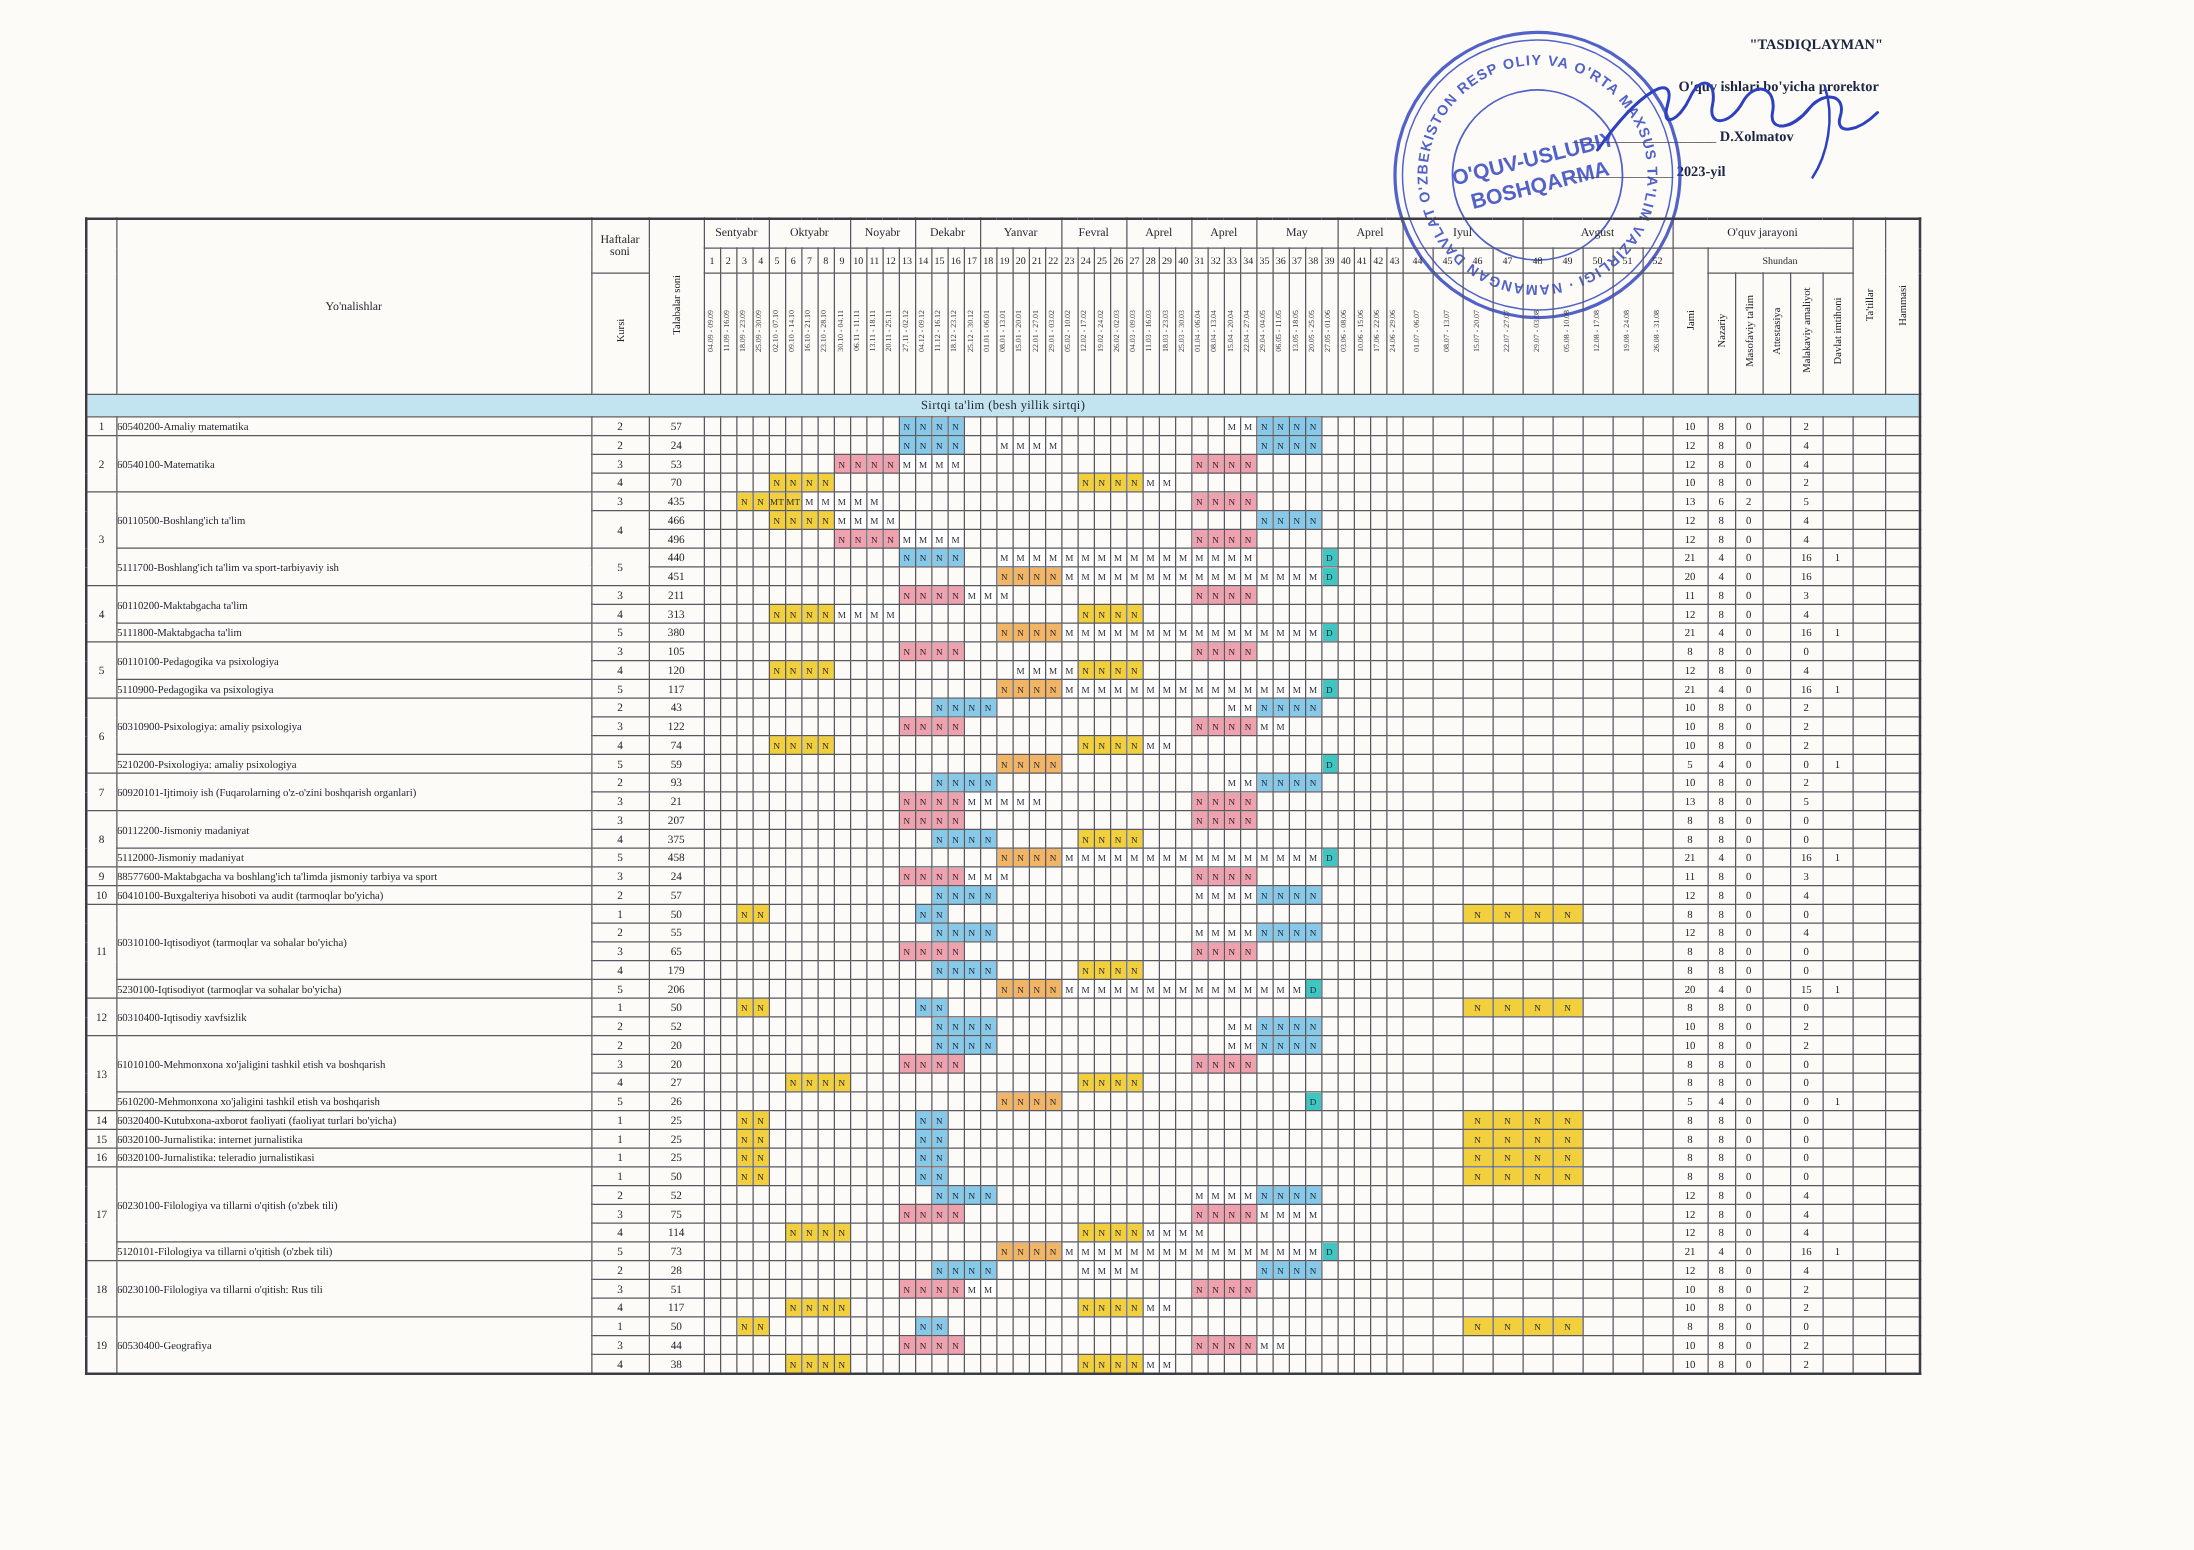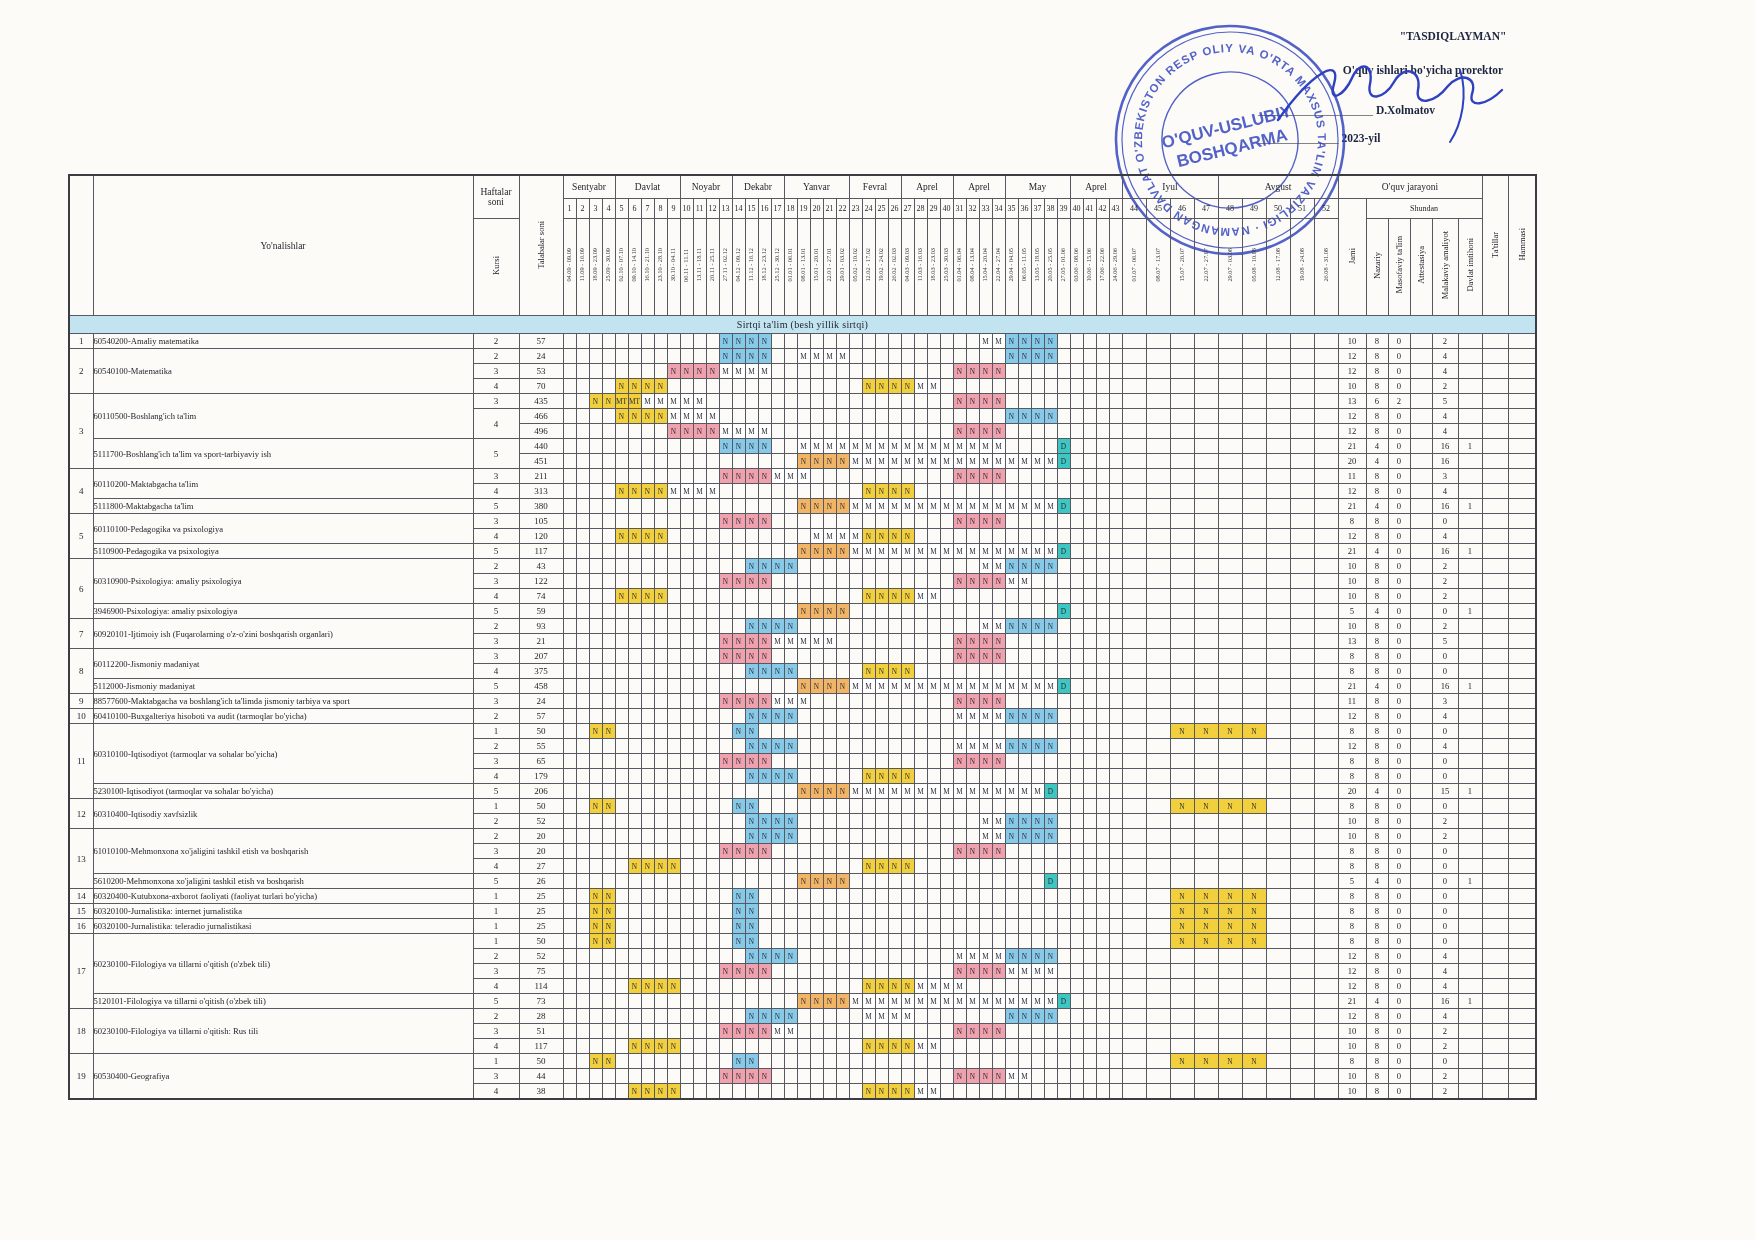--- a/index.html
+++ b/index.html
@@ -143,21 +143,21 @@
           <col style="width:26px">
           <col style="width:28px">
         </colgroup>
         <thead>
           <tr class="hr1">
             <th rowspan="3"></th>
             <th rowspan="3">Yo'nalishlar</th>
             <th class="hsmall" rowspan="2">Haftalar soni</th>
             <th rowspan="3"><span class="vert">Talabalar soni</span></th>
             <th colspan="4">Sentyabr</th>
-            <th colspan="5">Davlat</th>
+            <th colspan="5">Oktyabr</th>
             <th colspan="4">Noyabr</th>
             <th colspan="4">Dekabr</th>
             <th colspan="5">Yanvar</th>
             <th colspan="4">Fevral</th>
             <th colspan="4">Aprel</th>
             <th colspan="4">Aprel</th>
             <th colspan="5">May</th>
             <th colspan="4">Aprel</th>
             <th colspan="4">Iyul</th>
             <th colspan="5">Avgust</th>
@@ -1445,21 +1445,21 @@
             <td class="totc">10</td>
             <td class="totc">8</td>
             <td class="totc">0</td>
             <td class="totc"></td>
             <td class="totc">2</td>
             <td class="totc"></td>
             <td class="totc"></td>
             <td class="totc"></td>
           </tr>
           <tr>
-            <td class="namec" rowspan="1">3946900-Psixologiya: amaliy psixologiya</td>
+            <td class="namec" rowspan="1">5210200-Psixologiya: amaliy psixologiya</td>
             <td class="kursc" rowspan="1">5</td>
             <td class="sonic">59</td>
             <td class="wk"></td>
             <td class="wk"></td>
             <td class="wk"></td>
             <td class="wk"></td>
             <td class="wk"></td>
             <td class="wk"></td>
             <td class="wk"></td>
             <td class="wk"></td>

